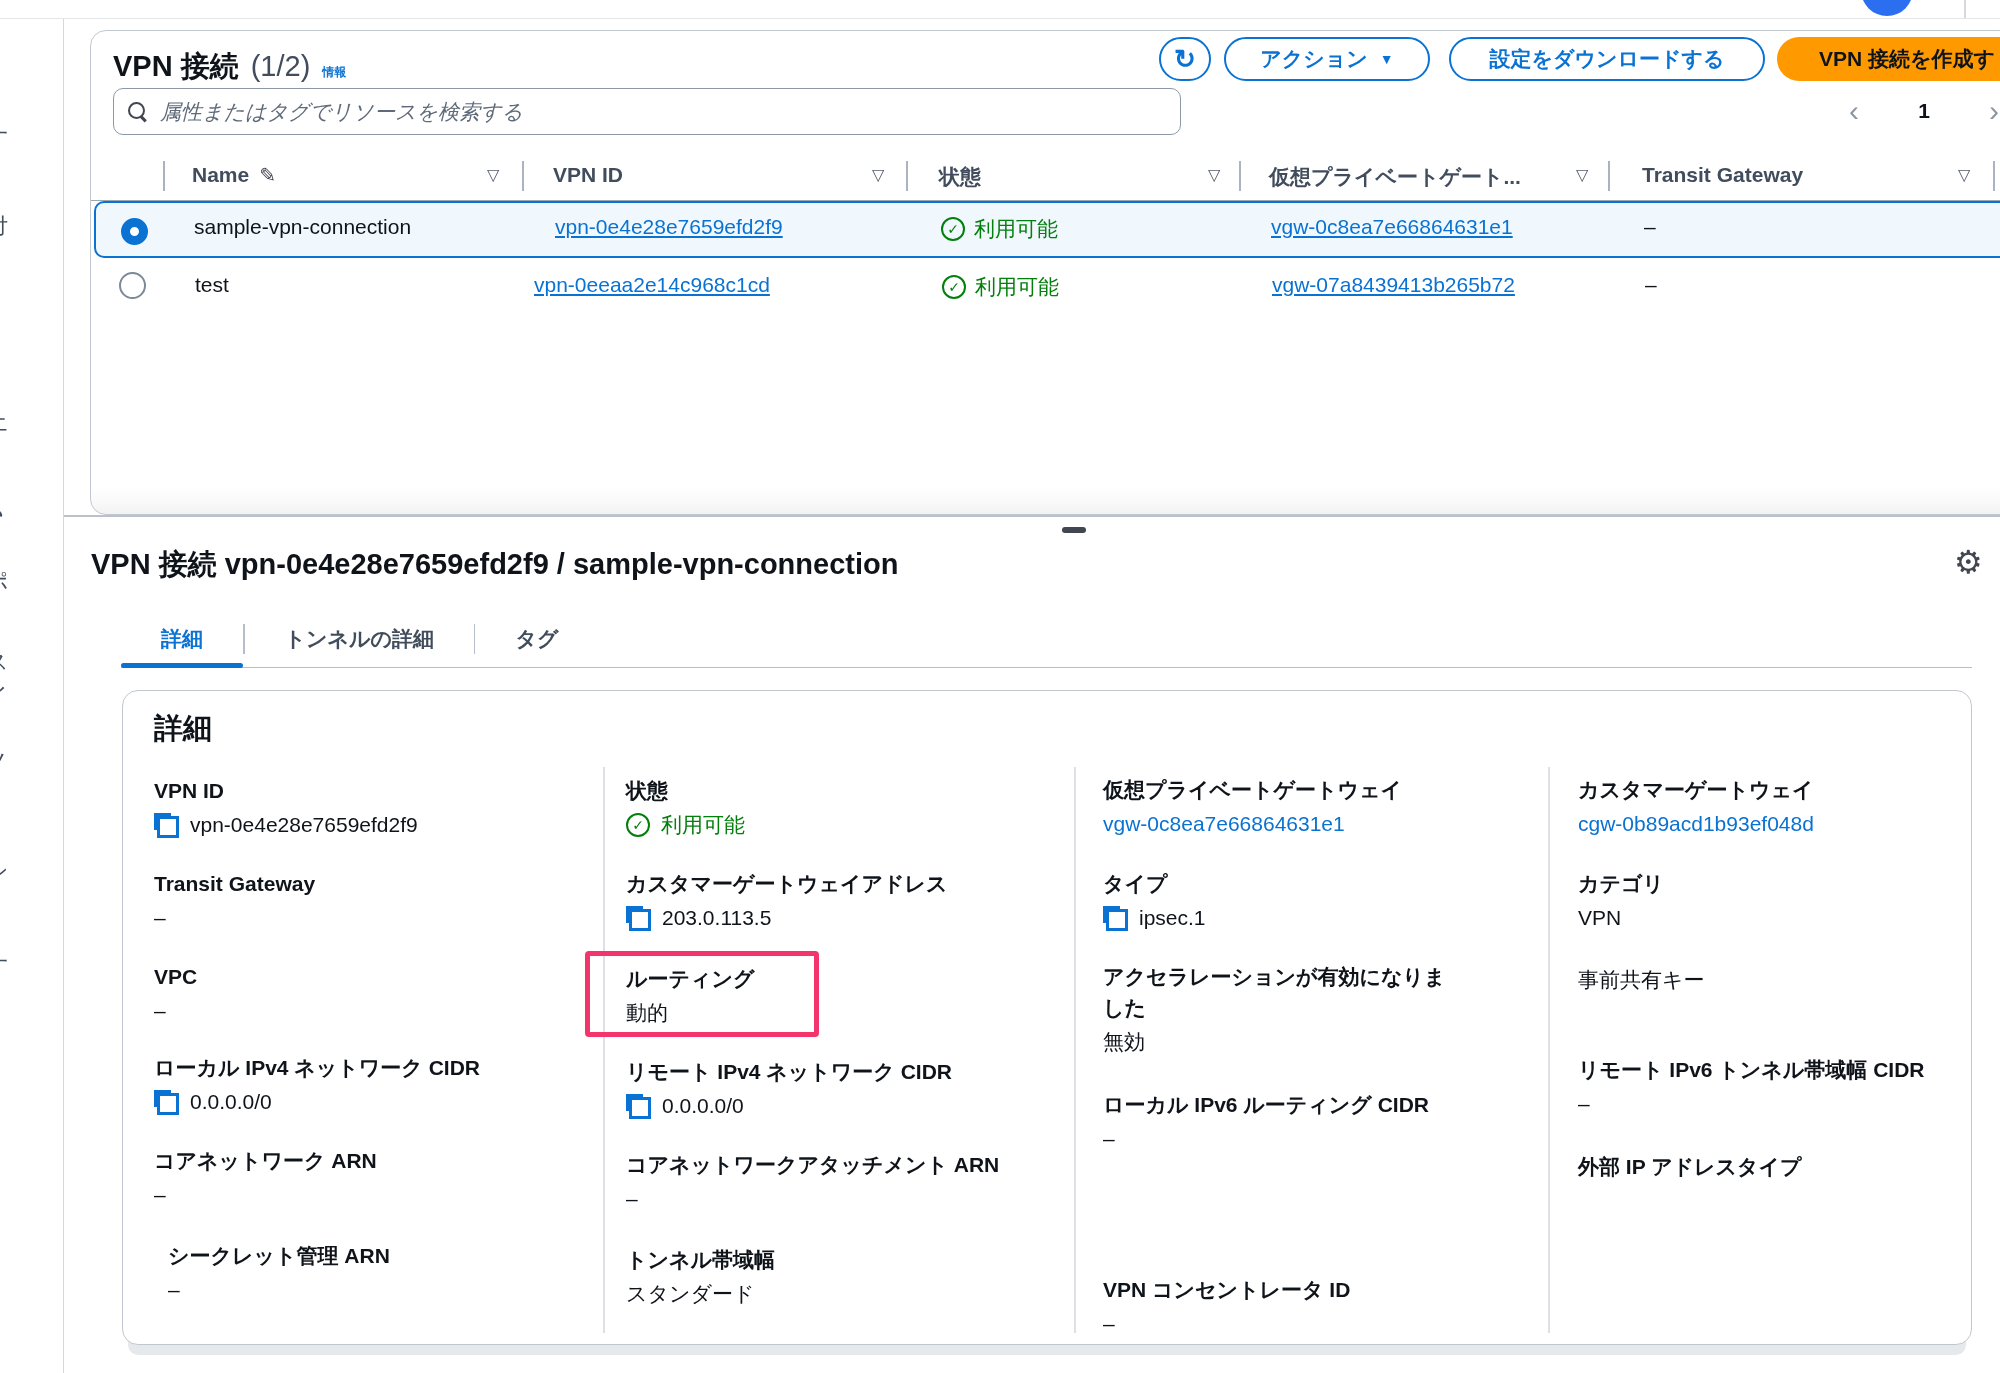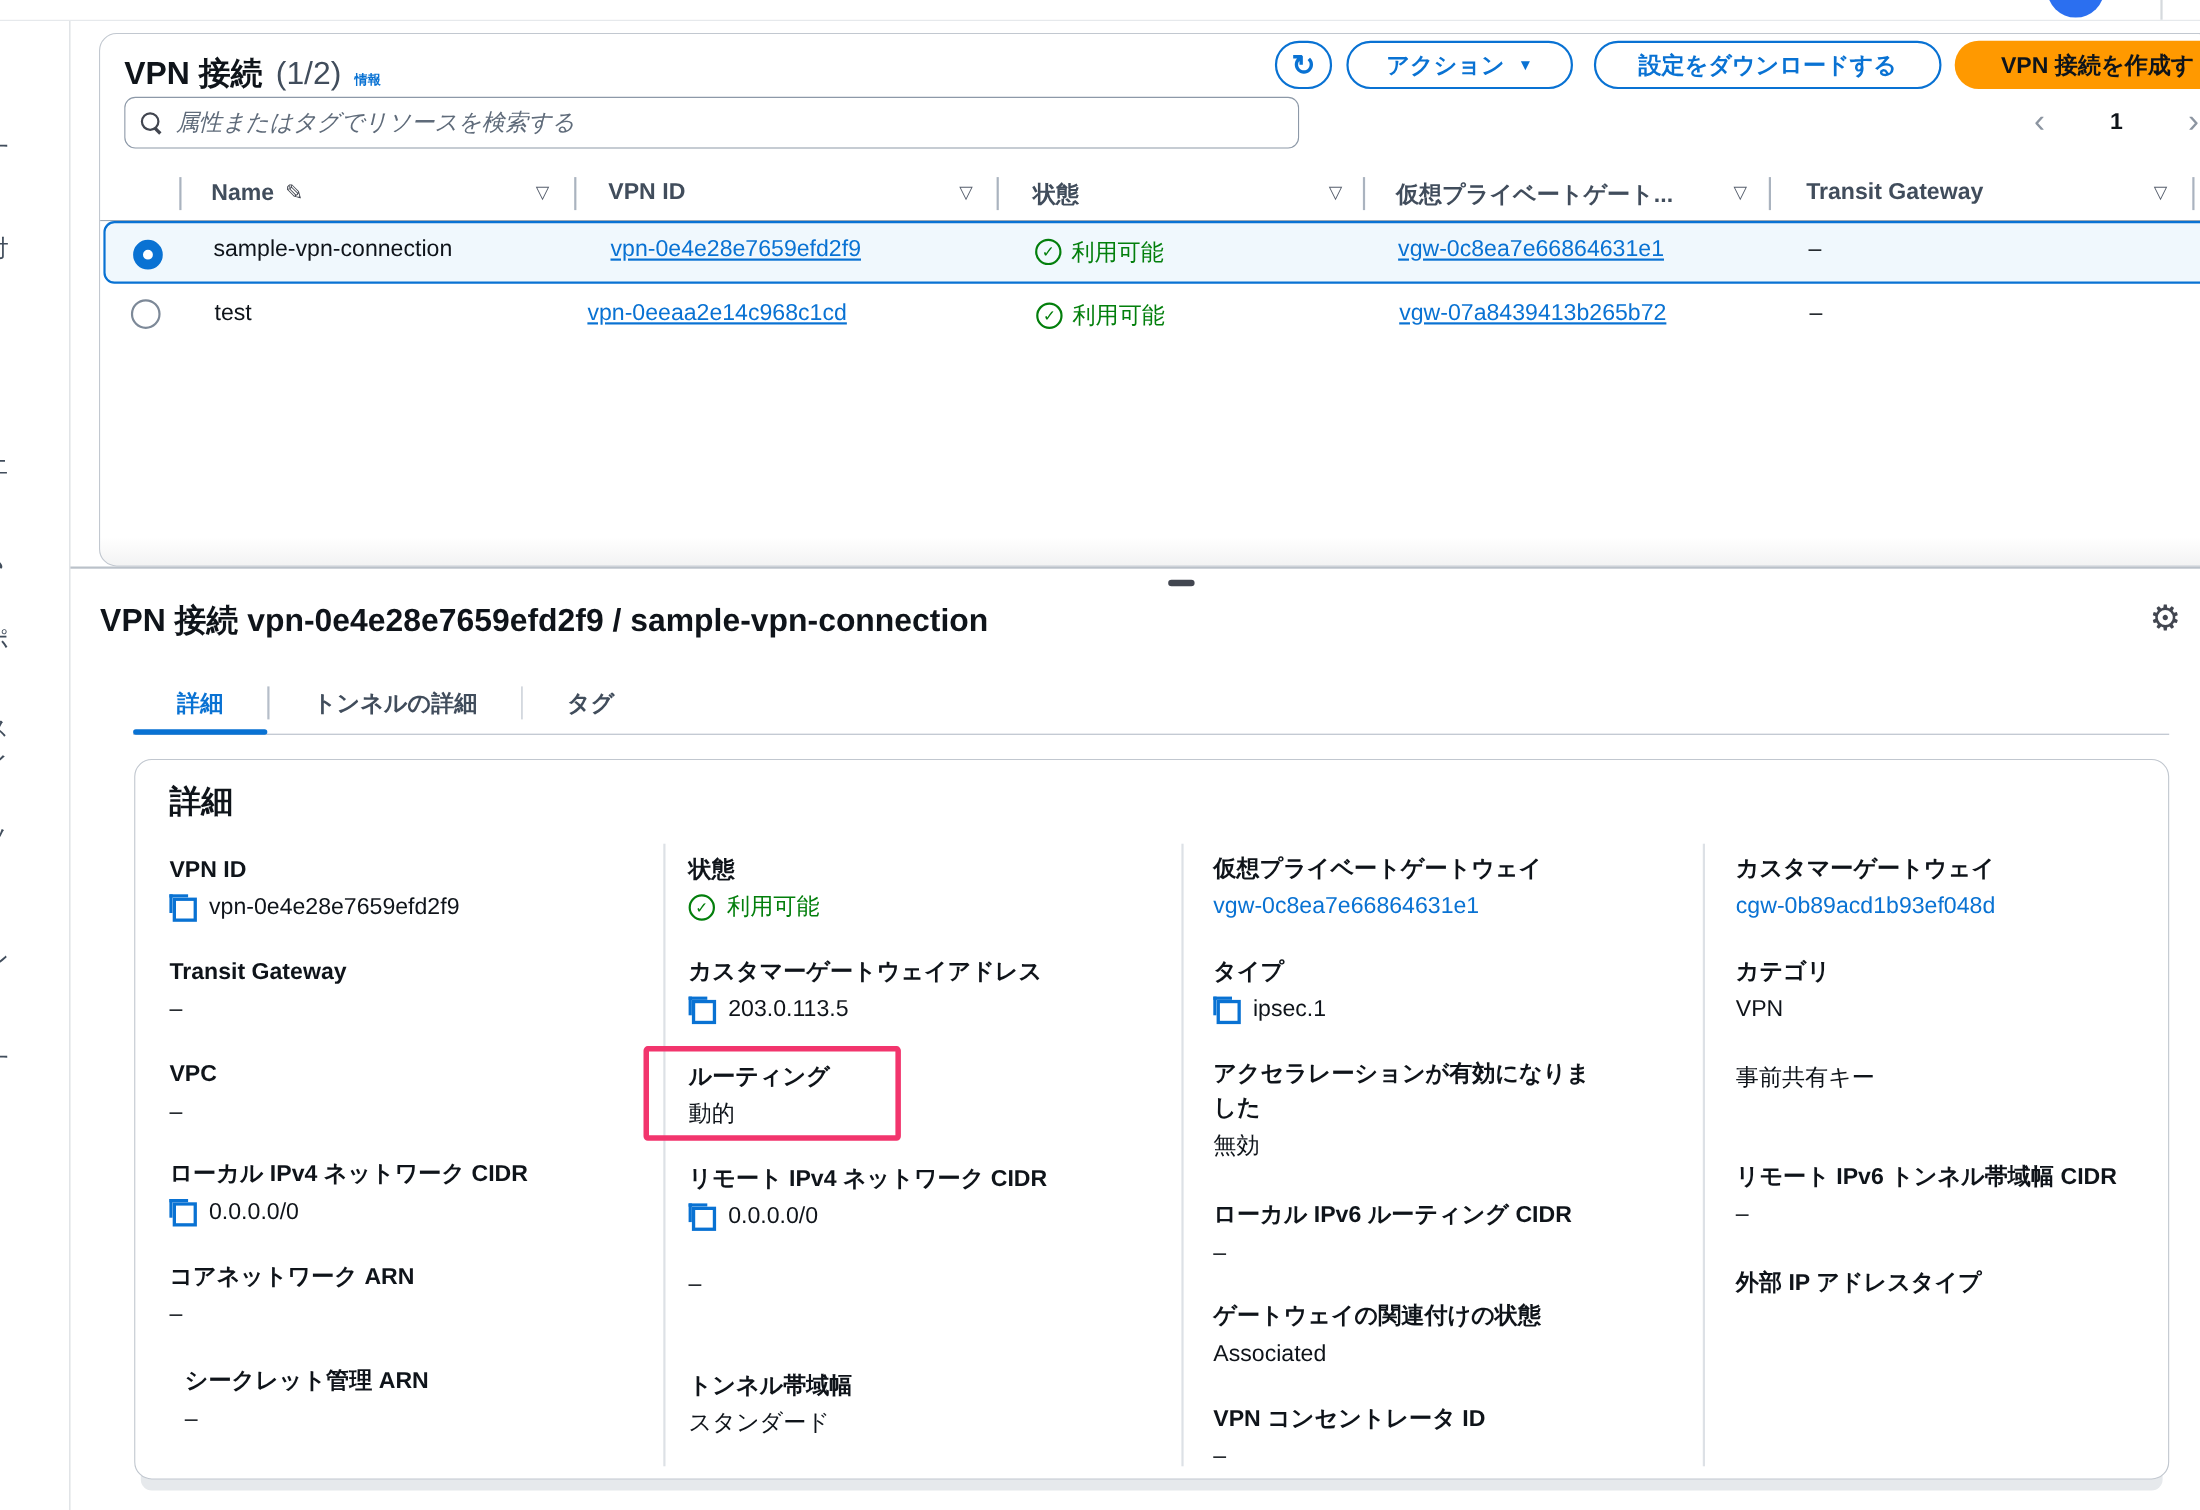--- a/index.html
+++ b/index.html
@@ -291,20 +291,21 @@
         </div>
     </div>
     <div class="fld" style="left:503px; top:365px; width:420px">
       <div class="flabel">リモート IPv4 ネットワーク CIDR</div>
       <div class="fvalue">
           <span class="copy-icon"></span>
           <span>0.0.0.0/0</span>
         </div>
     </div>
     <div class="fld" style="left:503px; top:458px; width:440px">
+      <div class="flabel">コアネットワークアタッチメント ARN</div>
       <div class="fvalue">
           <span>–</span>
         </div>
     </div>
     <div class="fld" style="left:503px; top:553px; width:420px">
       <div class="flabel">トンネル帯域幅</div>
       <div class="fvalue">
           <span>スタンダード</span>
         </div>
     </div>
@@ -327,26 +328,20 @@
       <div class="fvalue">
           <span>無効</span>
         </div>
     </div>
     <div class="fld" style="left:980px; top:398px; width:420px">
       <div class="flabel">ローカル IPv6 ルーティング CIDR</div>
       <div class="fvalue">
           <span>–</span>
         </div>
     </div>
-    <div class="fld" style="left:980px; top:490px; width:420px">
-      <div class="flabel">ゲートウェイの関連付けの状態</div>
-      <div class="fvalue">
-          <span>Associated</span>
-        </div>
-    </div>
     <div class="fld" style="left:980px; top:583px; width:420px">
       <div class="flabel">VPN コンセントレータ ID</div>
       <div class="fvalue">
           <span>–</span>
         </div>
     </div>
 
     <div class="fld" style="left:1455px; top:83px; width:380px">
       <div class="flabel">カスタマーゲートウェイ</div>
       <div class="fvalue">

